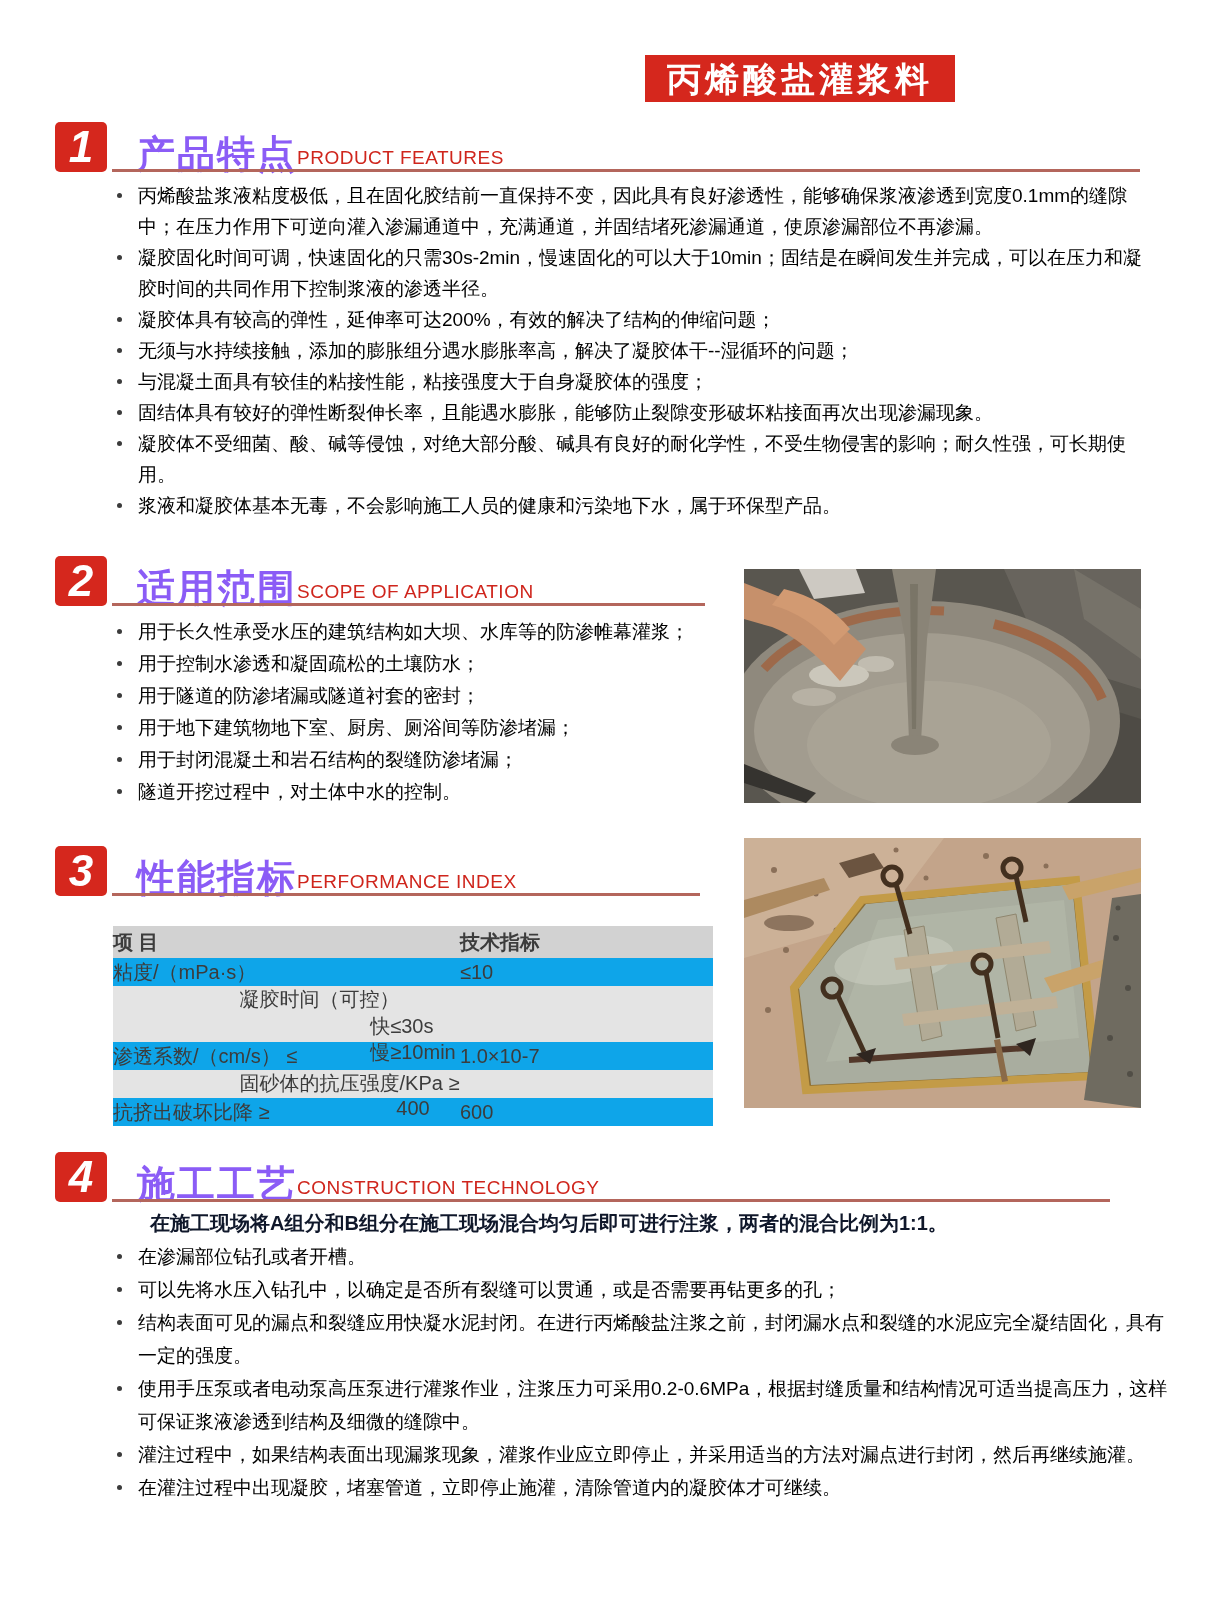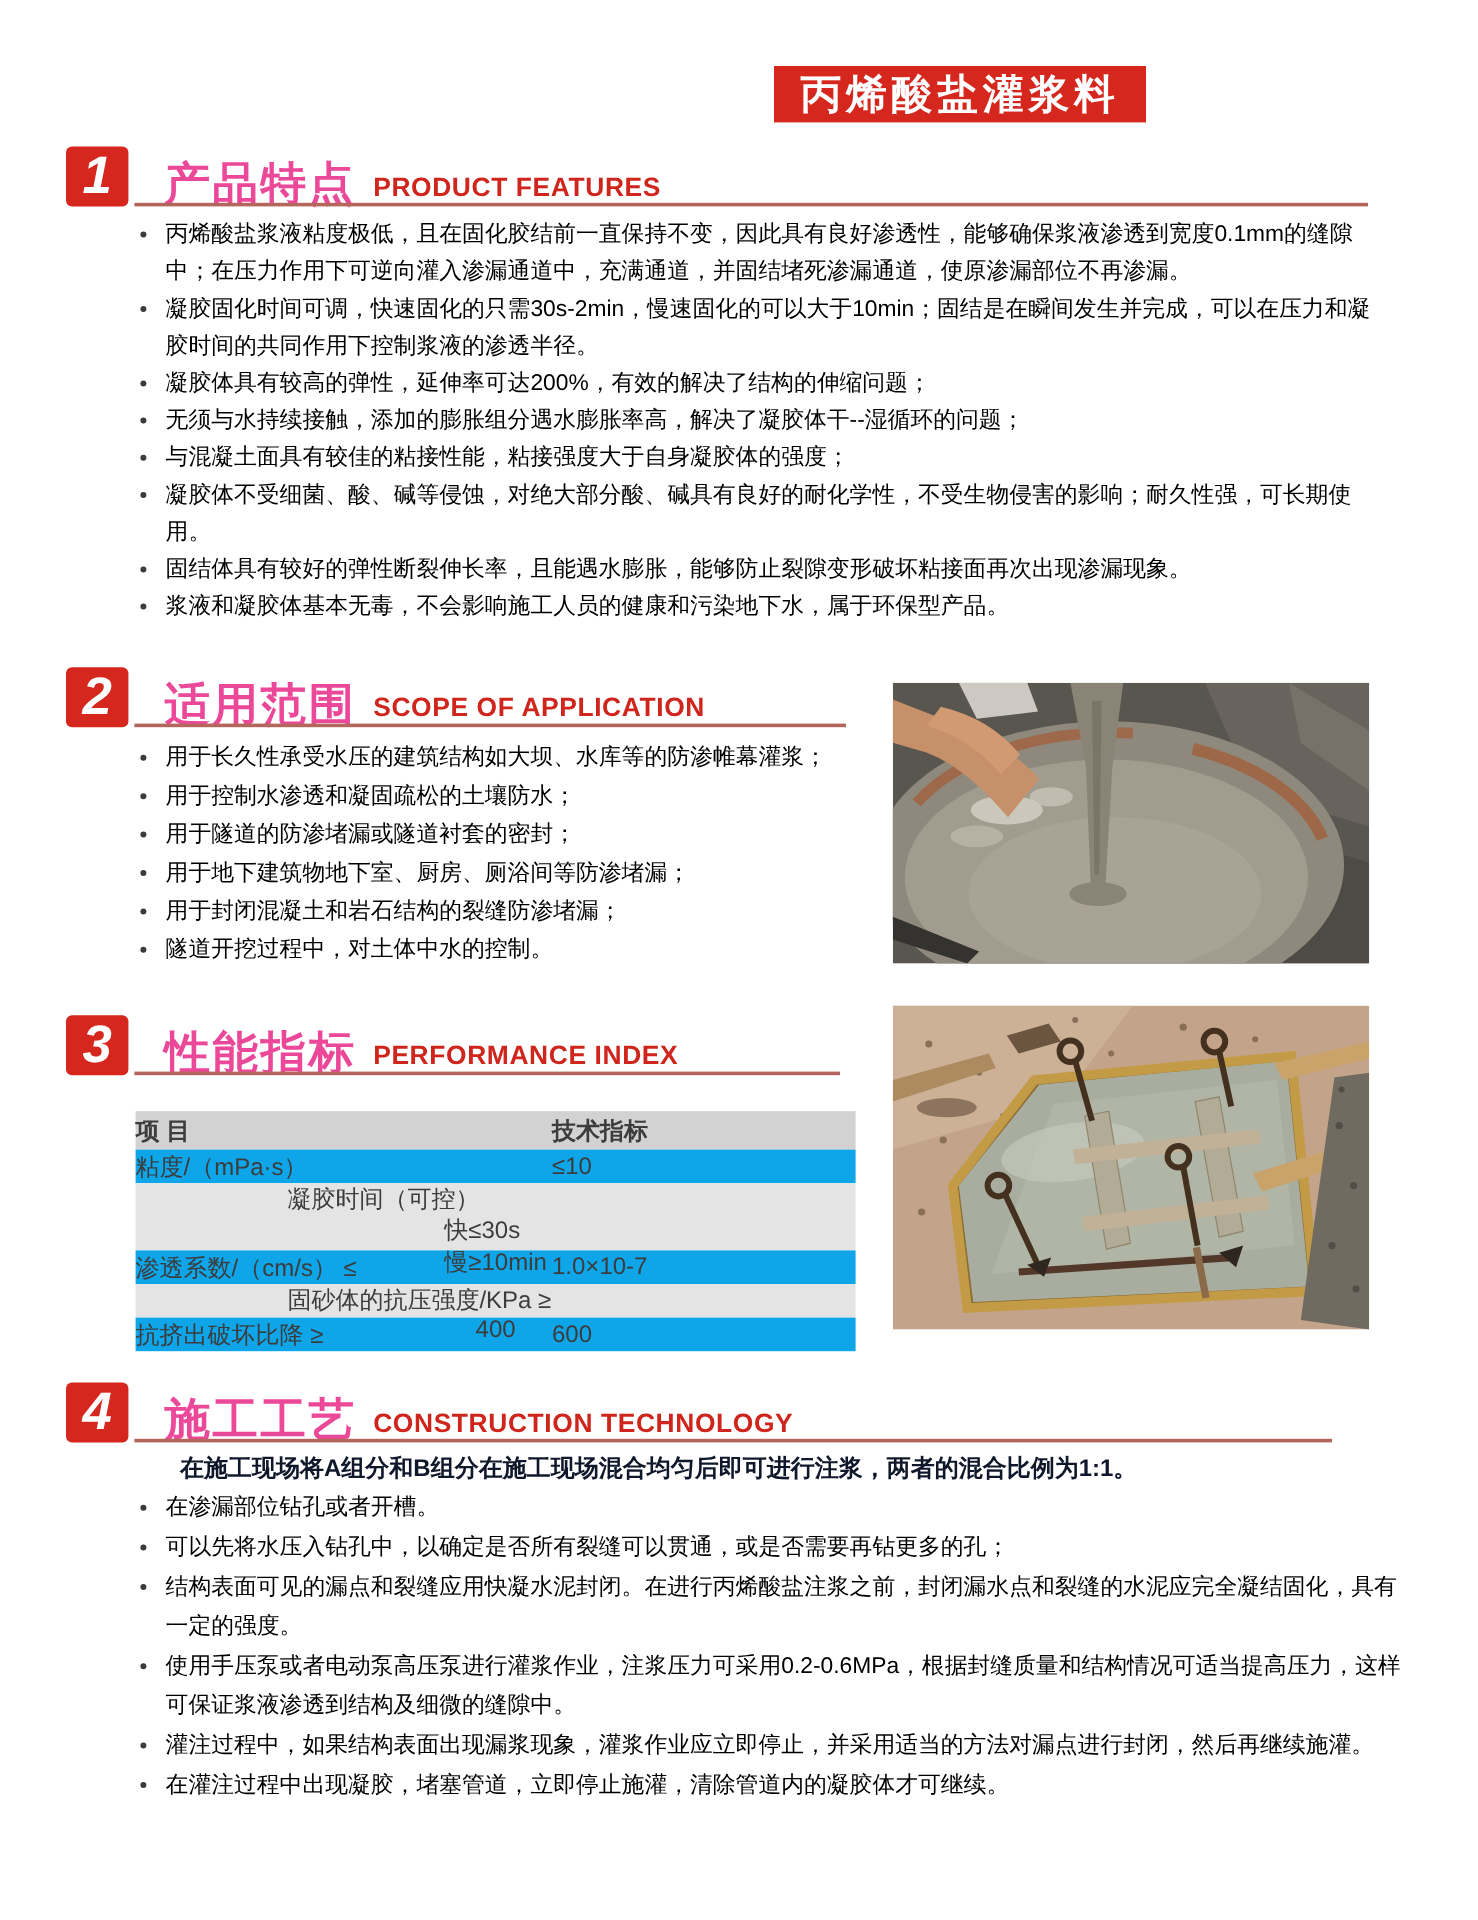--- a/index.html
+++ b/index.html
@@ -13,22 +13,22 @@
     background:#d5271d;color:#ffffff;font-size:34px;font-weight:bold;
     text-align:center;line-height:48px;letter-spacing:4px;
   }
   
   .sec-header{position:absolute;left:55px;display:flex;align-items:flex-end;}
   .badge{
     width:52px;height:50px;background:#d5271d;border-radius:5px;color:#ffffff;
     font-size:44px;font-weight:bold;font-style:italic;
     display:flex;align-items:center;justify-content:center;flex:none;
   }
-  .sec-title{margin-left:30px;font-size:38px;font-weight:bold;color:#ec4899;line-height:0.95;letter-spacing:2px;}
-  .sec-sub{margin-left:14px;font-size:22px;font-weight:bold;color:#cf251c;padding-bottom:3px;letter-spacing:0.5px;}
+  .sec-title{margin-left:30px;font-size:38px;font-weight:bold;color:#8b5cf6;line-height:0.95;letter-spacing:2px;}
+  .sec-sub{font-size:19px;font-weight:normal;color:#cf251c;padding-bottom:3px;letter-spacing:0.5px;}
   .rule{position:absolute;height:3px;background:#b4665c;}
   
   ul.blist{list-style:none;margin:0;padding:0;position:absolute;}
   .blist li{position:relative;padding-left:30px;color:#000000;}
   .blist li::before{
     content:"";position:absolute;left:9px;top:13px;width:5px;height:5px;
     border-radius:50%;background:#3b3b3b;
   }
   .list-s1{left:108px;top:180px;width:1040px;}
   .list-s1 li{font-size:19px;line-height:31px;}
@@ -66,22 +66,22 @@
     <div class="sec-sub">PRODUCT FEATURES</div>
   </div>
   <div class="rule" style="left:112px;top:169px;width:1028px;"></div>
 
   <ul class="blist list-s1">
     <li>丙烯酸盐浆液粘度极低，且在固化胶结前一直保持不变，因此具有良好渗透性，能够确保浆液渗透到宽度0.1mm的缝隙中；在压力作用下可逆向灌入渗漏通道中，充满通道，并固结堵死渗漏通道，使原渗漏部位不再渗漏。</li>
     <li>凝胶固化时间可调，快速固化的只需30s-2min，慢速固化的可以大于10min；固结是在瞬间发生并完成，可以在压力和凝胶时间的共同作用下控制浆液的渗透半径。</li>
     <li>凝胶体具有较高的弹性，延伸率可达200%，有效的解决了结构的伸缩问题；</li>
     <li>无须与水持续接触，添加的膨胀组分遇水膨胀率高，解决了凝胶体干--湿循环的问题；</li>
     <li>与混凝土面具有较佳的粘接性能，粘接强度大于自身凝胶体的强度；</li>
+    <li>固结体具有较好的弹性断裂伸长率，且能遇水膨胀，能够防止裂隙变形破坏粘接面再次出现渗漏现象。</li>
     <li>凝胶体不受细菌、酸、碱等侵蚀，对绝大部分酸、碱具有良好的耐化学性，不受生物侵害的影响；耐久性强，可长期使用。</li>
-    <li>固结体具有较好的弹性断裂伸长率，且能遇水膨胀，能够防止裂隙变形破坏粘接面再次出现渗漏现象。</li>
     <li>浆液和凝胶体基本无毒，不会影响施工人员的健康和污染地下水，属于环保型产品。</li>
   </ul>
 
   <div class="sec-header" style="top:556px;">
     <div class="badge">2</div>
     <div class="sec-title">适用范围</div>
     <div class="sec-sub">SCOPE OF APPLICATION</div>
   </div>
   <div class="rule" style="left:112px;top:603px;width:593px;"></div>
 

